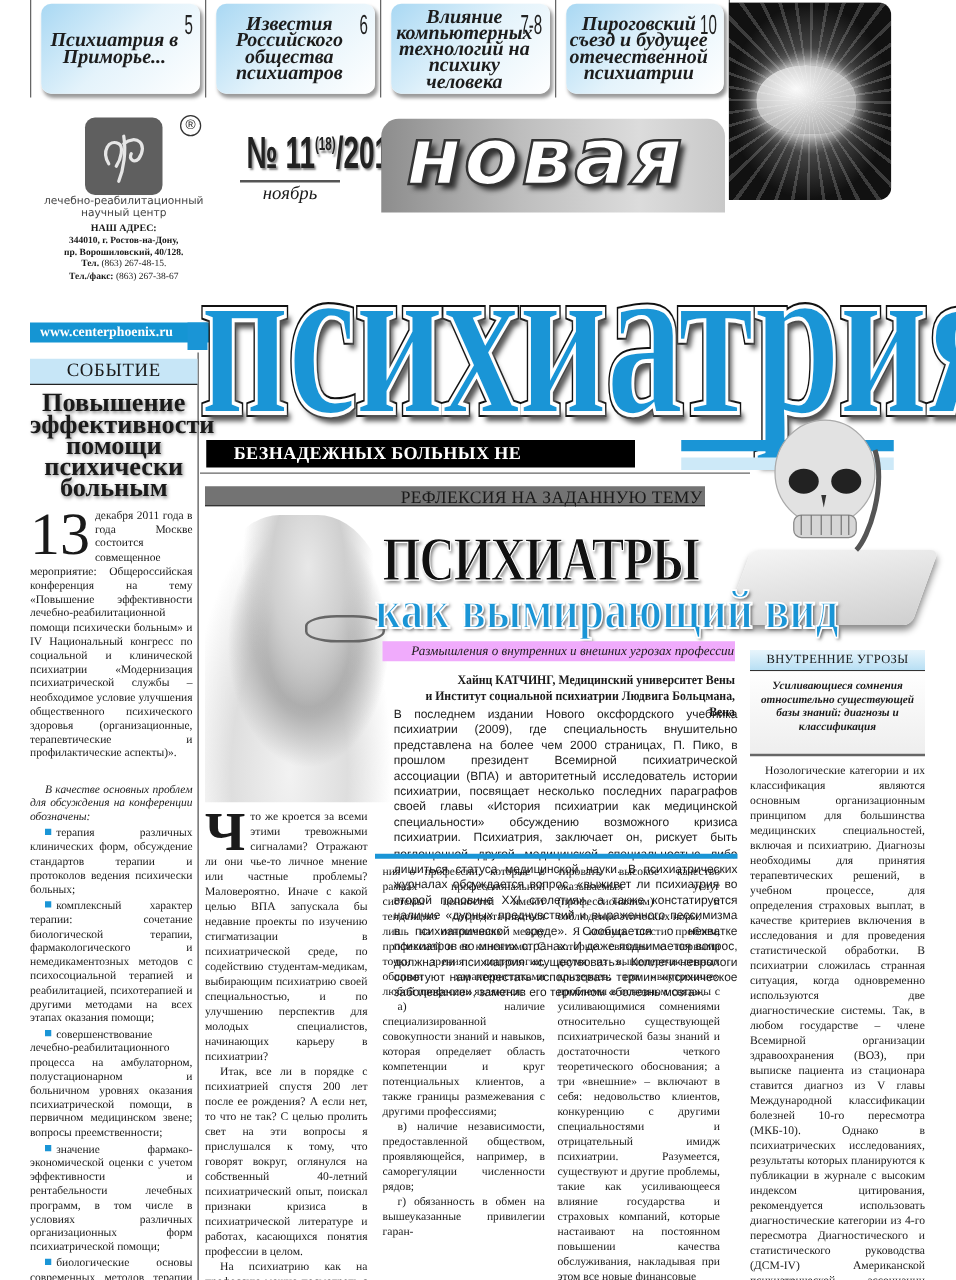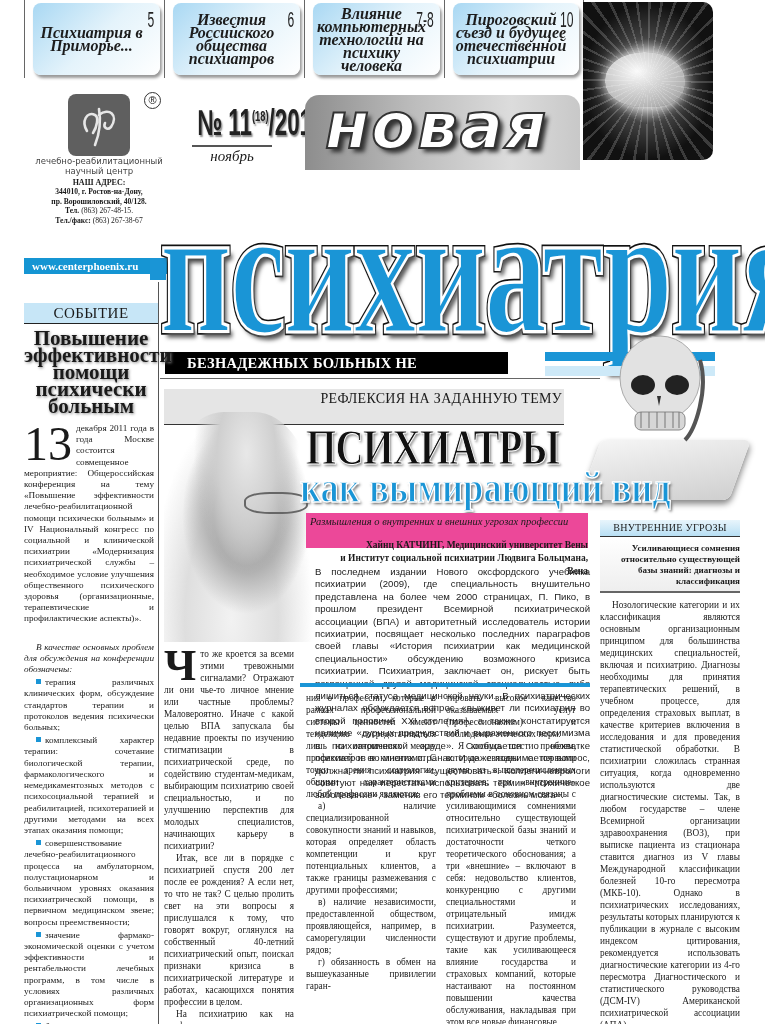--- a/index.html
+++ b/index.html
@@ -54,59 +54,59 @@
   .psych-outline { position: absolute; left: 160px; top: 162px; white-space: nowrap; font-family: "Liberation Serif", serif; font-weight: bold; font-size: 168px; line-height: 200px;
     color: transparent; -webkit-text-stroke: 6px #111; letter-spacing: -2px; transform: scaleX(0.74) scaleY(1.08); transform-origin: left top; }
   .blue-stub { position: absolute; left: 150px; top: 258px; width: 16px; height: 22px; background: #1a95d6; }
   .slogan { position: absolute; left: 165px; top: 352px; width: 343px; height: 22px; background: #000; color: #fff; font-weight: bold; font-size: 14.5px; line-height: 22px; padding-left: 22px; letter-spacing: 0.3px; }
   .slogan-rule { position: absolute; left: 160px; top: 378px; width: 440px; height: 1px; background: #666; }
   .blue-stripe1 { position: absolute; left: 545px; top: 352px; width: 170px; height: 9px; background: #1a95d6; }
   .blue-stripe2 { position: absolute; left: 545px; top: 366px; width: 170px; height: 10px; background: #cde9f8; }
 
   
   .leftcol { position: absolute; left: 24px; top: 282px; width: 135px; border-right: 1px solid #555; height: 742px; }
-  .section-head { background: #c7e6f7; text-align: center; font-size: 15px; letter-spacing: 0.5px; padding: 2px 0 1px; border-bottom: 1.5px solid #222; margin: 21px 0 0; }
+  .section-head { background: #c7e6f7; text-align: center; font-size: 15px; letter-spacing: 0.5px; padding: 2px 0 1px; border-bottom: 1.5px solid #222; margin: 5px 0 0; }
   .event-title { text-align: center; font-weight: bold; font-size: 21px; line-height: 17px; margin-top: 6px; text-shadow: 1px 1px 3px #888; }
   .body-txt { font-size: 9.2px; line-height: 11.2px; text-align: justify; hyphens: auto; }
   .dropcap13 { float: left; font-size: 48px; line-height: 38px; margin: 2px 4px 0 0; }
   .ital { font-style: italic; text-indent: 12px; margin-top: 17px; }
   .bullet { text-indent: 12px; margin-top: 2px; }
   .bullet::before { content: ""; display: inline-block; width: 5px; height: 5px; background: #1a95d6; margin-right: 4px; vertical-align: 1px; }
 
   
-  .reflex { position: absolute; left: 164px; top: 389px; width: 400px; height: 36px; background: #e5e5e5; border-bottom: 1.5px solid #333; font-size: 14px; line-height: 20px; text-align: right; padding-right: 2px; letter-spacing: 0.3px; }
+  .reflex { position: absolute; left: 164px; top: 389px; width: 400px; height: 16px; background: #737373; border-bottom: 1.5px solid #333; font-size: 14px; line-height: 20px; text-align: right; padding-right: 2px; letter-spacing: 0.3px; }
 
   .portrait { position: absolute; left: 164px; top: 412px; width: 150px; height: 230px;
     background: radial-gradient(ellipse at 55% 18%, #e8e8e8 0%, #cfcfcf 25%, transparent 45%),
                 radial-gradient(ellipse at 55% 45%, #bcbcbc 0%, #a8a8a8 28%, transparent 55%),
                 radial-gradient(ellipse at 45% 90%, #f2f2f2 0%, #dedede 40%, transparent 70%);
     border-radius: 40% 40% 0 0; }
   .portrait::after { content: ""; position: absolute; left: 80px; top: 80px; width: 60px; height: 18px; border: 2px solid #666; border-radius: 40%; }
   .skull { position: absolute; left: 605px; top: 330px; width: 110px; height: 120px; }
   .book { position: absolute; left: 590px; top: 440px; width: 150px; height: 60px; background: linear-gradient(170deg, #f5f5f5, #cfcfcf); transform: skewX(-20deg); border-radius: 6px; box-shadow: 2px 4px 6px #888; }
 
   .headline1 { position: absolute; left: 306px; top: 422px; font-family: "Liberation Serif", serif; font-weight: bold; font-size: 50px; line-height: 50px; letter-spacing: -1px; color: #111; transform: scaleX(0.78); transform-origin: left top; white-space: nowrap; text-shadow: 2px 2px 3px #888; -webkit-text-stroke: 1px #fff; }
   .headline2 { position: absolute; left: 300px; top: 466px; font-family: "Liberation Serif", serif; font-weight: bold; font-size: 44px; line-height: 44px; color: #1a95d6; transform: scaleX(0.83); transform-origin: left top; white-space: nowrap; text-shadow: 2px 2px 3px #666; -webkit-text-stroke: 1.5px #fff; }
 
-  .subtitle { position: absolute; left: 306px; top: 513px; width: 282px; height: 35px; background: #ec4899; font-style: italic; font-size: 10.5px; line-height: 17px; padding-left: 4px; }
+  .subtitle { position: absolute; left: 306px; top: 513px; width: 282px; height: 16px; background: #f0abfc; font-style: italic; font-size: 10.5px; line-height: 17px; padding-left: 23px; }
   .author { position: absolute; left: 306px; top: 538px; width: 282px; text-align: right; font-weight: bold; font-size: 10.5px; line-height: 13px; transform: scaleX(0.9); transform-origin: right top; }
   .lead { position: absolute; left: 315px; top: 566px; width: 275px; font-family: "Liberation Sans Narrow", "Liberation Sans", sans-serif; font-size: 9.6px; line-height: 12.4px; text-align: justify; }
   .lead-rule { position: absolute; left: 300px; top: 683px; width: 290px; height: 4px; background: #1a95d6; }
 
   .col { position: absolute; font-size: 9.3px; line-height: 12px; text-align: justify; hyphens: auto; }
   .col p { text-indent: 12px; }
   .col p.noind { text-indent: 0; }
   .dropcapCh { float: left; font-size: 44px; line-height: 36px; margin: 0 4px 0 0; font-weight: bold; }
   .c1 { left: 164px; top: 648px; width: 130px; }
   .c2 { left: 306px; top: 692px; width: 130px; }
   .c3 { left: 446px; top: 692px; width: 130px; }
   .c4 { left: 600px; top: 512px; width: 140px; }
 
   .inner-head { margin: 8px 0 0; background: linear-gradient(180deg, #e8f5fc, #b8dff4); border-bottom: 1.5px solid #333; text-align: center; font-size: 10px; line-height: 16px; letter-spacing: 0.3px; }
-  .inner-sub { text-align: right; font-weight: bold; font-size: 9px; line-height: 11px; padding: 6px 0 4px; border-bottom: 2px solid #666; background: linear-gradient(180deg, #fff, #eee); }
+  .inner-sub { text-align: center; font-style: italic; font-weight: bold; font-size: 9px; line-height: 11px; padding: 6px 0 16px; border-bottom: 2px solid #666; background: linear-gradient(180deg, #fff, #eee); }
 </style>
 </head>
 <body>
 
 <div class="teasers">
   <div class="teaser">
       <div class="teaser-box">
     <span class="teaser-title">Психиатрия в Приморье...</span>
     <span class="teaser-page">5</span>
       </div>

